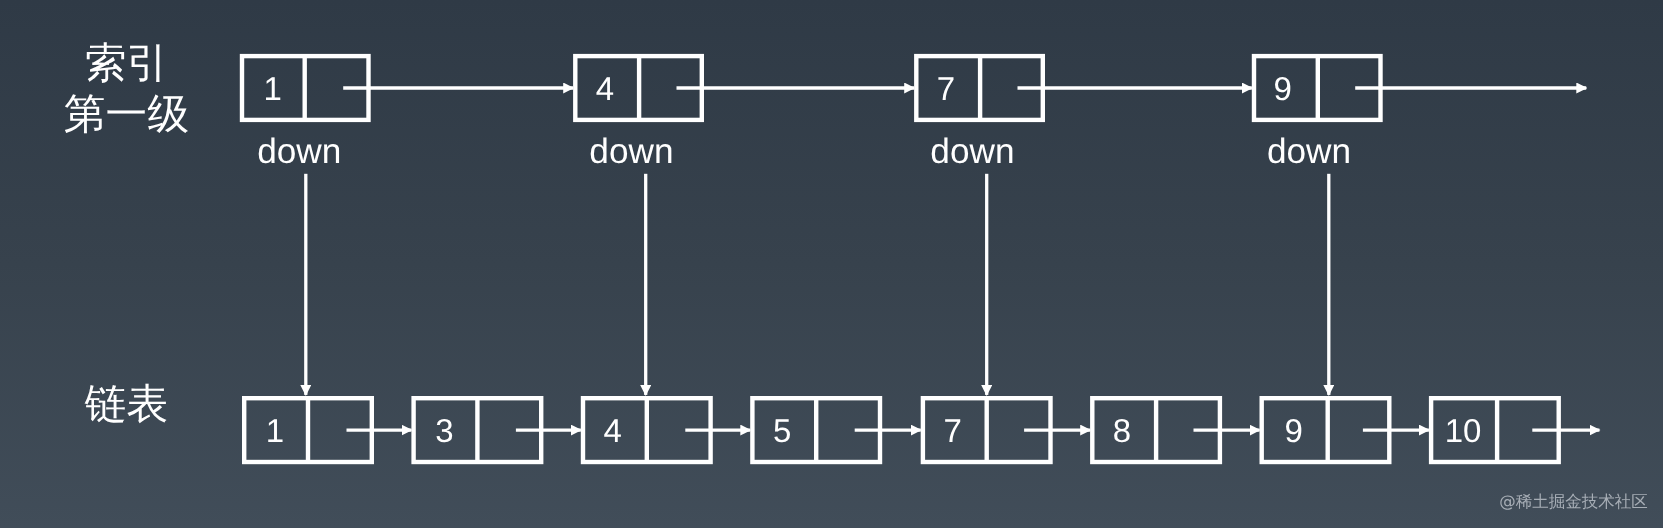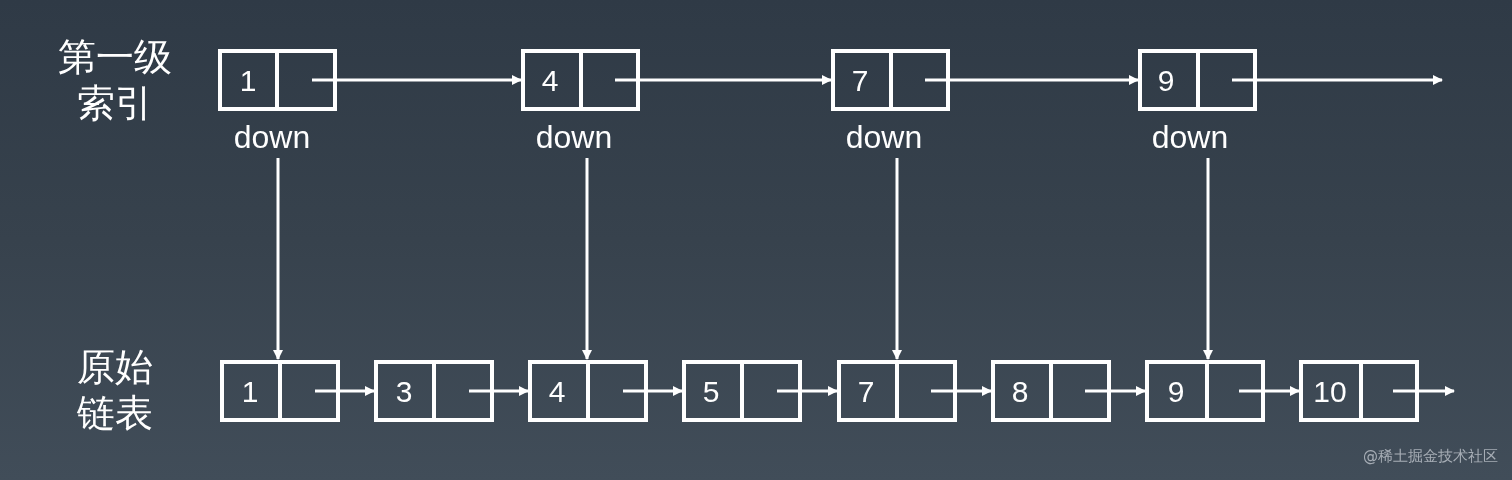--- a/index.html
+++ b/index.html
@@ -18,26 +18,25 @@
   .down-text { fill: #ffffff; font-size: 32px; font-family: "Liberation Sans", sans-serif; }
   .watermark {
     position: absolute; right: 14px; bottom: 14px; color: rgba(200,206,212,0.75);
     font-size: 15px; font-family: "DejaVu Sans", sans-serif;
   }
 </style>
 </head>
 <body>
 
 <div class="label" style="left:40px; top:34px; width:150px;">
+  <div>索引</div>
   <div>第一级</div>
-  <div>索引</div>
 </div>
 
 <div class="label" style="left:40px; top:344px; width:150px;">
-  <div>原始</div>
   <div>链表</div>
 </div>
 
 <svg class="diagram" width="1512" height="480" viewBox="0 0 1512 480">
   <defs>
     <marker id="ah" markerWidth="10" markerHeight="10" refX="9" refY="5" orient="auto" markerUnits="userSpaceOnUse">
       <path d="M0,0 L10,5 L0,10 z" fill="#ffffff"></path>
     </marker>
   </defs>
 

